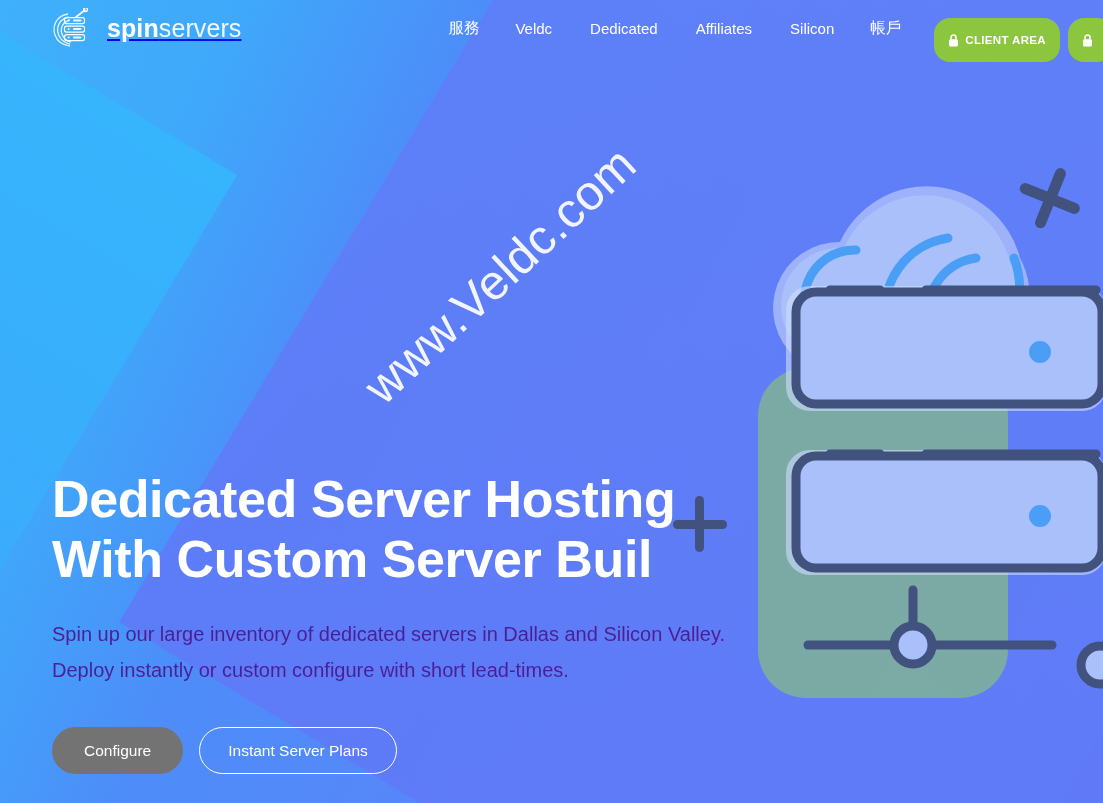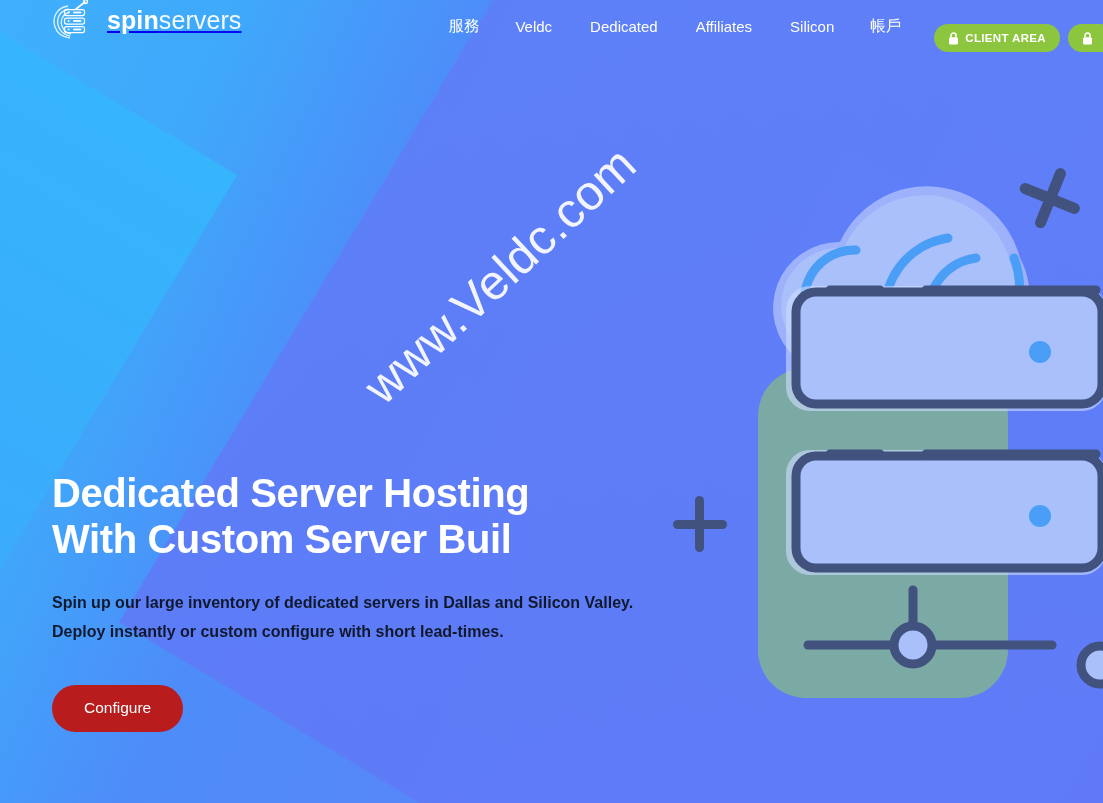--- a/index.html
+++ b/index.html
@@ -36,21 +36,21 @@
     background:linear-gradient(180deg,#5f82f8 0%,#6079f7 100%);
     transform:rotate(31deg);
     transform-origin:top right;
     opacity:.85;
   }
 
   
   #site-header {
     position:absolute; top:0; left:0; right:0;
     height:56px;
-    display:flex; align-items:flex-start;
+    display:flex; align-items:center;
     padding:0 0 0 52px;
     z-index:40;
   }
   #brand-logo { display:flex; align-items:center; gap:9px; }
   #brand-logo .mark { width:46px; height:40px; flex:none; }
   #brand-logo .wordmark {
     font-size:25px; color:#ffffff; letter-spacing:.1px;
     white-space:nowrap; line-height:1;
   }
   #brand-logo .wordmark b { font-weight:700; }
@@ -65,21 +65,21 @@
     color:#ffffff; font-size:15px; text-decoration:none;
     padding:0 19px; line-height:1; white-space:nowrap;
     font-weight:400;
   }
   .nav-link.cjk { font-size:15.5px; padding:0 17px; }
 
   .client-btn {
     display:flex; align-items:center; gap:6px;
     background:#8cc63e; color:#ffffff;
     border:none; border-radius:16px;
-    height:28px; padding:0 14px;
+    height:44px; padding:0 14px;
     font-size:11.5px; font-weight:700; letter-spacing:.35px;
     white-space:nowrap; cursor:pointer;
     font-family:"Liberation Sans",sans-serif;
     margin-top:24px;
   }
   .client-btn .lock { width:11px; height:13px; flex:none; }
   #client-area-button { margin-left:16px; }
   #client-area-button-2 {
     margin-left:8px; margin-right:-26px;
     width:46px; padding:0; justify-content:flex-start;
@@ -114,48 +114,48 @@
 
   
   #hero-copy {
     position:absolute;
     left:52px; top:470px;
     width:700px;
     z-index:35;
   }
   #hero-title {
     color:#ffffff;
-    font-size:40px;
+    font-size:52px;
     font-weight:700;
     line-height:1.15;
     letter-spacing:-.4px;
     white-space:pre-line;
   }
   #hero-subtitle {
     margin-top:26px;
-    color:#0f172a;
-    font-size:16px;
-    font-weight:700;
+    color:#4c1d95;
+    font-size:20px;
+    font-weight:400;
     line-height:1.84;
     white-space:pre-line;
     opacity:.98;
   }
   #hero-actions {
     margin-top:38px;
     display:flex; align-items:center; gap:16px;
   }
   .cta {
     display:inline-flex; align-items:center; justify-content:center;
     height:47px; border-radius:24px;
     font-size:15.5px; cursor:pointer;
     font-family:"Liberation Sans",sans-serif;
     white-space:nowrap;
   }
   #cta-configure {
-    background:#b91c1c; color:#ffffff; border:none;
+    background:#737373; color:#ffffff; border:none;
     padding:0 32px; font-weight:400;
   }
   #cta-instant {
     background:transparent; color:#ffffff;
     border:1.6px solid #ffffff;
     padding:0 28px; font-weight:400;
   }
 </style>
 </head>
 <body>
@@ -279,14 +279,15 @@
   </nav>
 </header>
 
 <section id="hero-copy">
   <h1 id="hero-title">Dedicated Server Hosting
 With Custom Server Buil</h1>
   <p id="hero-subtitle">Spin up our large inventory of dedicated servers in Dallas and Silicon Valley.
 Deploy instantly or custom configure with short lead-times.</p>
   <div id="hero-actions">
     <button class="cta" id="cta-configure">Configure</button>
+    <button class="cta" id="cta-instant">Instant Server Plans</button>
   </div>
 </section>
 
 </body></html>

